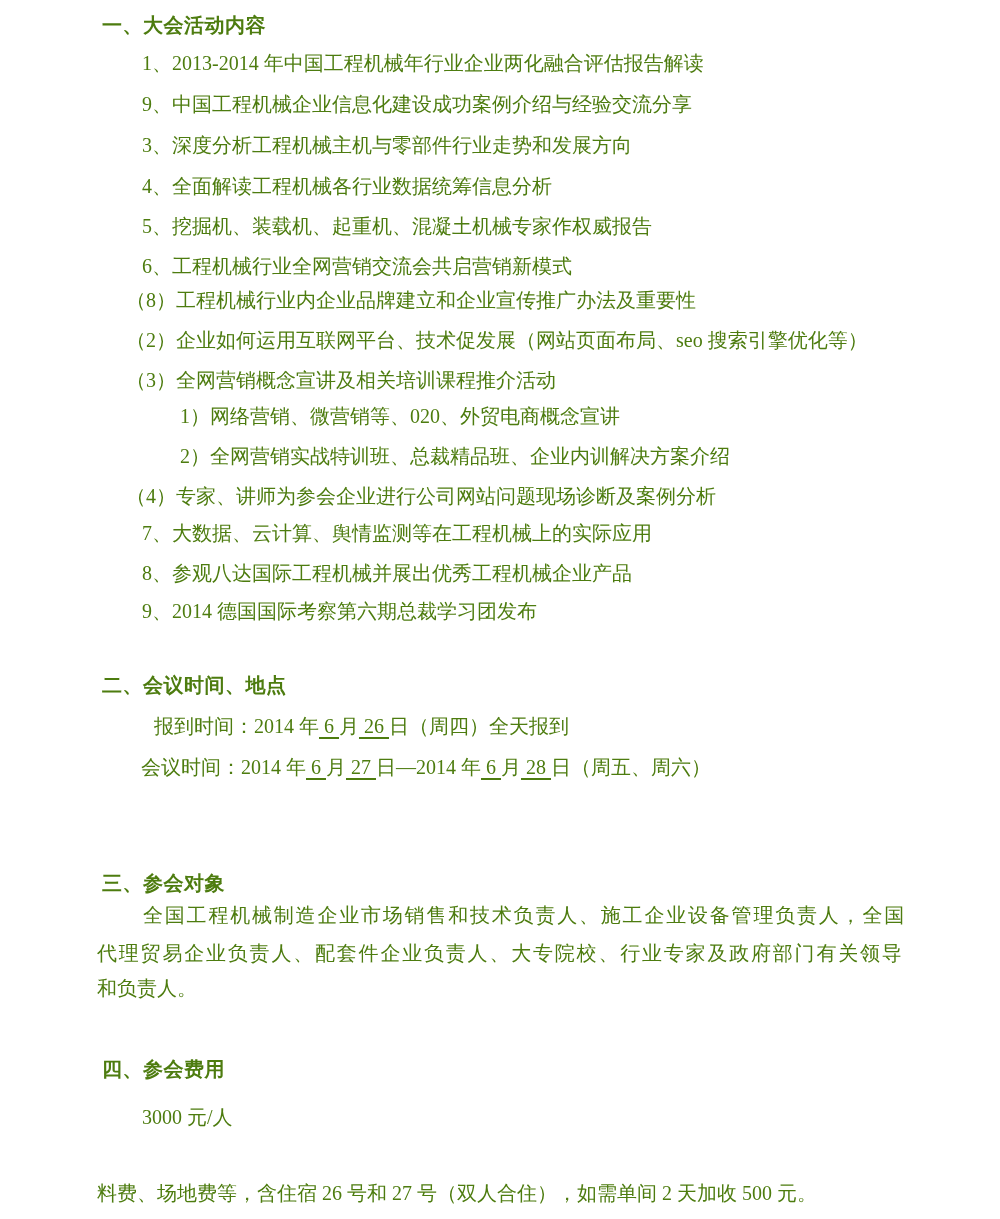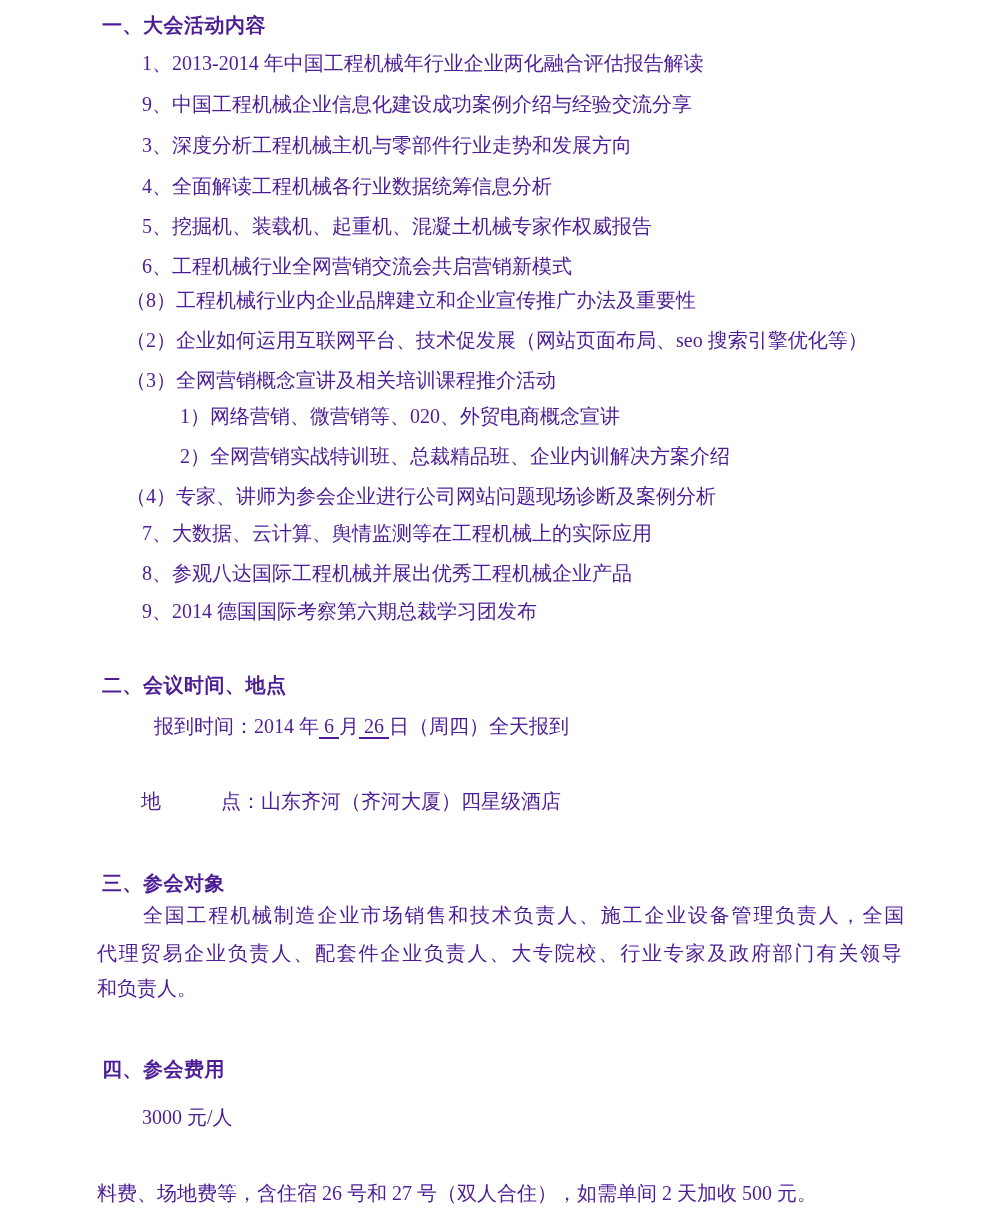--- a/index.html
+++ b/index.html
@@ -14,21 +14,21 @@
     background: #ffffff;
     overflow: hidden;
     font-family: "Liberation Serif", "DejaVu Serif", serif;
     color: #1a1a1a;
   }
   .line {
     position: absolute;
     font-size: 20px;
     line-height: 26px;
     white-space: pre;
-    color: #4c1d95;
+    color: #4d7c0f;
   }
   .heading {
     font-family: "Liberation Sans", "DejaVu Sans", sans-serif;
     font-weight: 700;
     letter-spacing: 0.5px;
   }
   .just {
     letter-spacing: 1.8px;
   }
   .u {
@@ -54,21 +54,21 @@
   <div class="line" style="top:367px;left:126px">（3）全网营销概念宣讲及相关培训课程推介活动</div>
   <div class="line" style="top:403px;left:180px">1）网络营销、微营销等、020、外贸电商概念宣讲</div>
   <div class="line" style="top:443px;left:180px">2）全网营销实战特训班、总裁精品班、企业内训解决方案介绍</div>
   <div class="line" style="top:483px;left:126px">（4）专家、讲师为参会企业进行公司网站问题现场诊断及案例分析</div>
   <div class="line" style="top:520px;left:142px">7、大数据、云计算、舆情监测等在工程机械上的实际应用</div>
   <div class="line" style="top:560px;left:142px">8、参观八达国际工程机械并展出优秀工程机械企业产品</div>
   <div class="line" style="top:598px;left:142px">9、2014 德国国际考察第六期总裁学习团发布</div>
 
   <div class="line heading" style="top:672px;left:102px">二、会议时间、地点</div>
   <div class="line" style="top:713px;left:154px"><span>报到时间：2014 年</span><span class="u"> 6 </span><span>月</span><span class="u"> 26 </span><span>日（周四）全天报到</span></div>
-  <div class="line" style="top:788px;left:141px">地　　　点：山东齐河（齐河大厦）四星级酒店</div>
+  <div class="line" style="top:754px;left:141px"><span>会议时间：2014 年</span><span class="u"> 6 </span><span>月</span><span class="u"> 27 </span><span>日—2014 年</span><span class="u"> 6 </span><span>月</span><span class="u"> 28 </span><span>日（周五、周六）</span></div>
 
   <div class="line heading" style="top:870px;left:102px">三、参会对象</div>
   <div class="line just" style="top:902px;left:143px">全国工程机械制造企业市场销售和技术负责人、施工企业设备管理负责人，全国</div>
   <div class="line just" style="top:940px;left:97px">代理贸易企业负责人、配套件企业负责人、大专院校、行业专家及政府部门有关领导</div>
   <div class="line" style="top:975px;left:97px">和负责人。</div>
 
   <div class="line heading" style="top:1056px;left:102px">四、参会费用</div>
   <div class="line" style="top:1104px;left:142px">3000 元/人</div>
   <div class="line" style="top:1180px;left:97px">料费、场地费等，含住宿 26 号和 27 号（双人合住），如需单间 2 天加收 500 元。</div>
 

